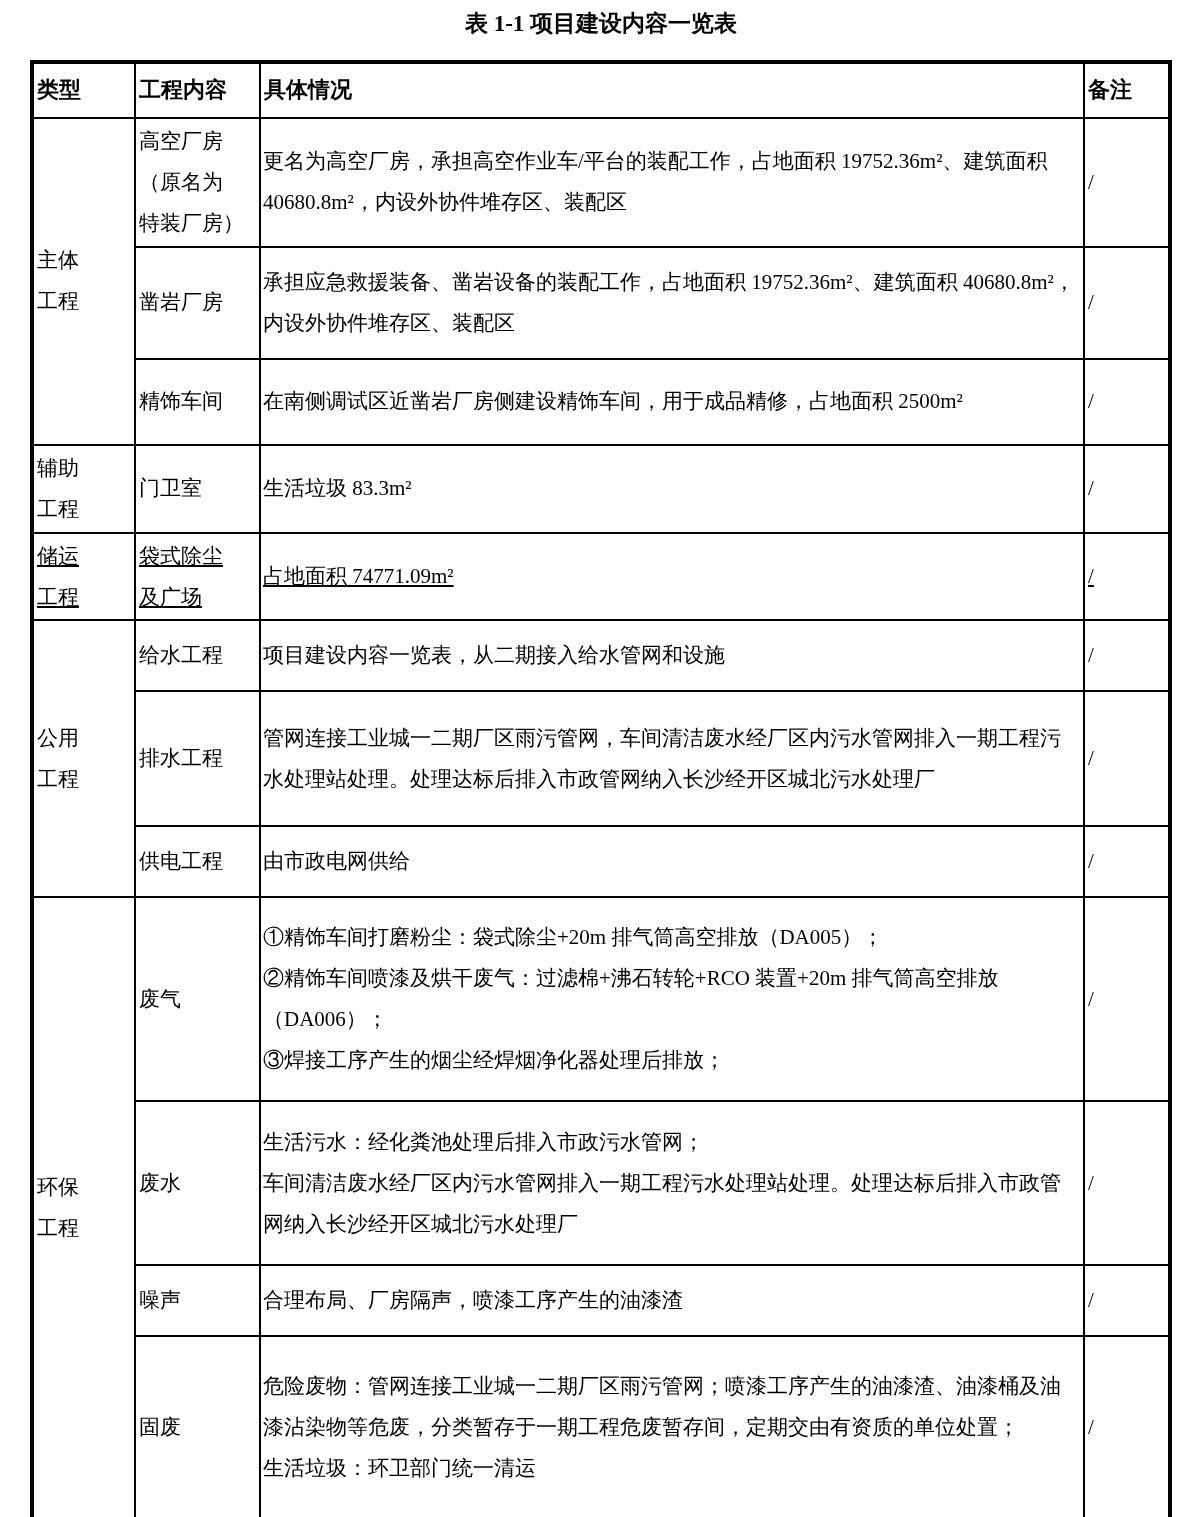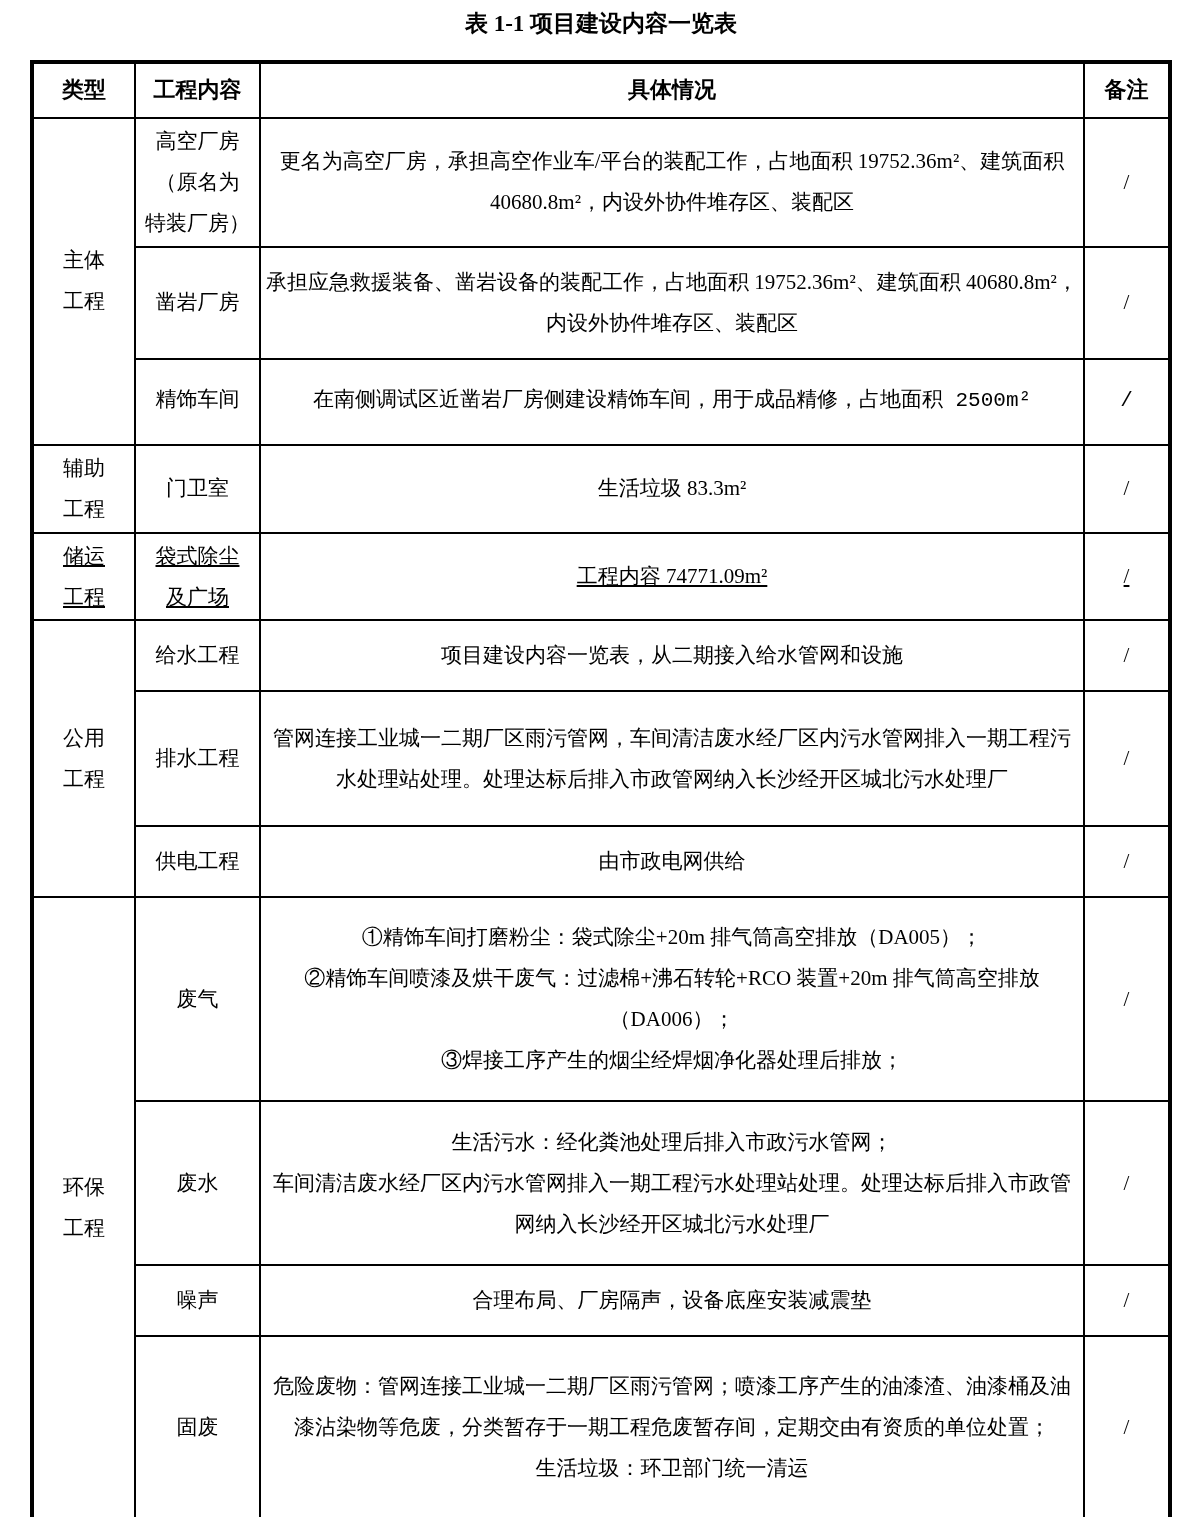--- a/index.html
+++ b/index.html
@@ -27,37 +27,37 @@
   }
   table.main-table {
     border-collapse: collapse;
     table-layout: fixed;
     margin: 21px auto 0 30px;
     width: 1138px;
     border: 4px solid #000000;
   }
   th, td {
     border: 2px solid #000000;
-    text-align: center;
+    text-align: left;
     vertical-align: middle;
     font-size: 21px;
     line-height: 1.95;
     white-space: pre-line;
     padding: 2px 3px;
     overflow: hidden;
   }
   thead th {
     font-weight: bold;
     font-size: 22px;
     white-space: nowrap;
   }
   tr.hdr  { height: 56px; }
   tr.r1   { height: 128px; }
   tr.r2   { height: 99px; }
-  tr.r3   { height: 86px; font-family: Liberation Mono, monospace; }
+  tr.r3   { height: 86px; }
   tr.r4   { height: 71px; }
   tr.r5   { height: 76px; text-decoration: underline; }
   tr.r6   { height: 66px; }
   tr.r7   { height: 135px; }
   tr.r8   { height: 61px; font-family: Liberation Serif, serif; }
   tr.r9   { height: 204px; }
   tr.r10  { height: 164px; }
   tr.r11  { height: 62px; }
   tr.r12  { height: 184px; }
   td.detail-cell { padding: 14px 2px; }
@@ -112,21 +112,21 @@
         <td class="content-cell">门卫室</td>
         <td class="detail-cell">生活垃圾 83.3m²</td>
         <td class="remark-cell">/</td>
       </tr>
 
       <tr class="r5">
         <td class="type-cell">储运
 工程</td>
         <td class="content-cell">袋式除尘
 及广场</td>
-        <td class="detail-cell">工程内容 74771.09m²</td>
+        <td class="detail-cell">占地面积 74771.09m²</td>
         <td class="remark-cell">/</td>
       </tr>
 
       <tr class="r6">
         <td rowspan="3" class="type-cell">公用
 工程</td>
         <td class="content-cell">给水工程</td>
         <td class="detail-cell">项目建设内容一览表，从二期接入给水管网和设施</td>
         <td class="remark-cell">/</td>
       </tr>
@@ -151,21 +151,21 @@
         <td class="remark-cell">/</td>
       </tr>
       <tr class="r10">
         <td class="content-cell">废水</td>
         <td class="detail-cell">生活污水：经化粪池处理后排入市政污水管网；
 车间清洁废水经厂区内污水管网排入一期工程污水处理站处理。处理达标后排入市政管网纳入长沙经开区城北污水处理厂</td>
         <td class="remark-cell">/</td>
       </tr>
       <tr class="r11">
         <td class="content-cell">噪声</td>
-        <td class="detail-cell">合理布局、厂房隔声，设备底座安装减震垫</td>
+        <td class="detail-cell">合理布局、厂房隔声，喷漆工序产生的油漆渣</td>
         <td class="remark-cell">/</td>
       </tr>
       <tr class="r12">
         <td class="content-cell">固废</td>
         <td class="detail-cell">危险废物：管网连接工业城一二期厂区雨污管网；喷漆工序产生的油漆渣、油漆桶及油漆沾染物等危废，分类暂存于一期工程危废暂存间，定期交由有资质的单位处置；
 生活垃圾：环卫部门统一清运</td>
         <td class="remark-cell">/</td>
       </tr>
     </tbody>
   </table>

